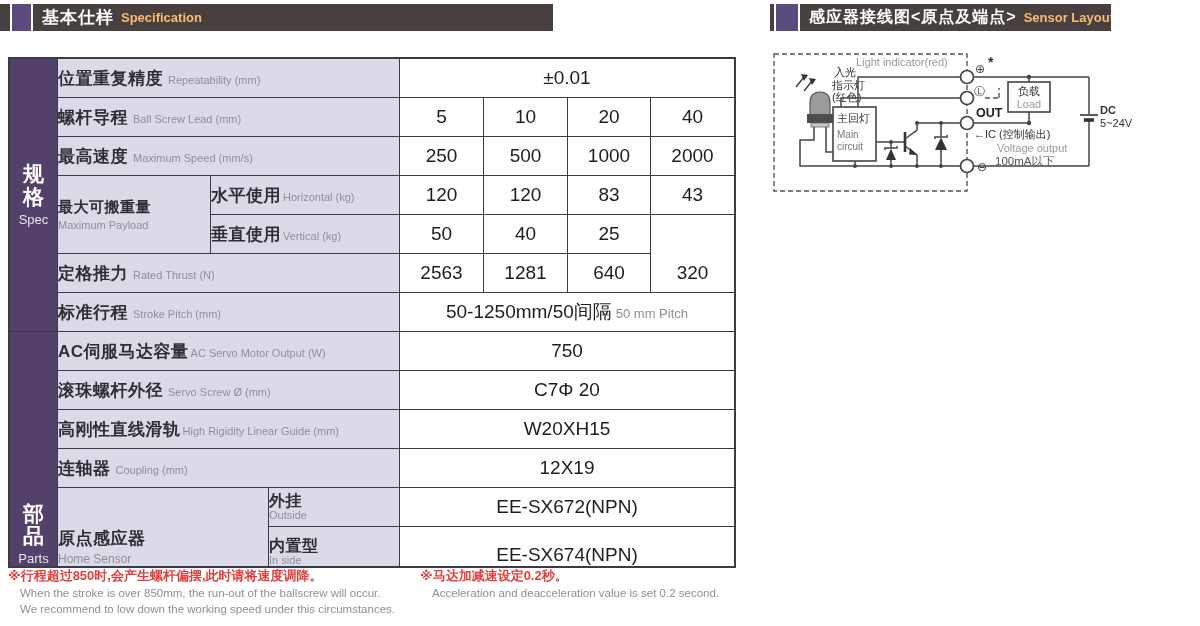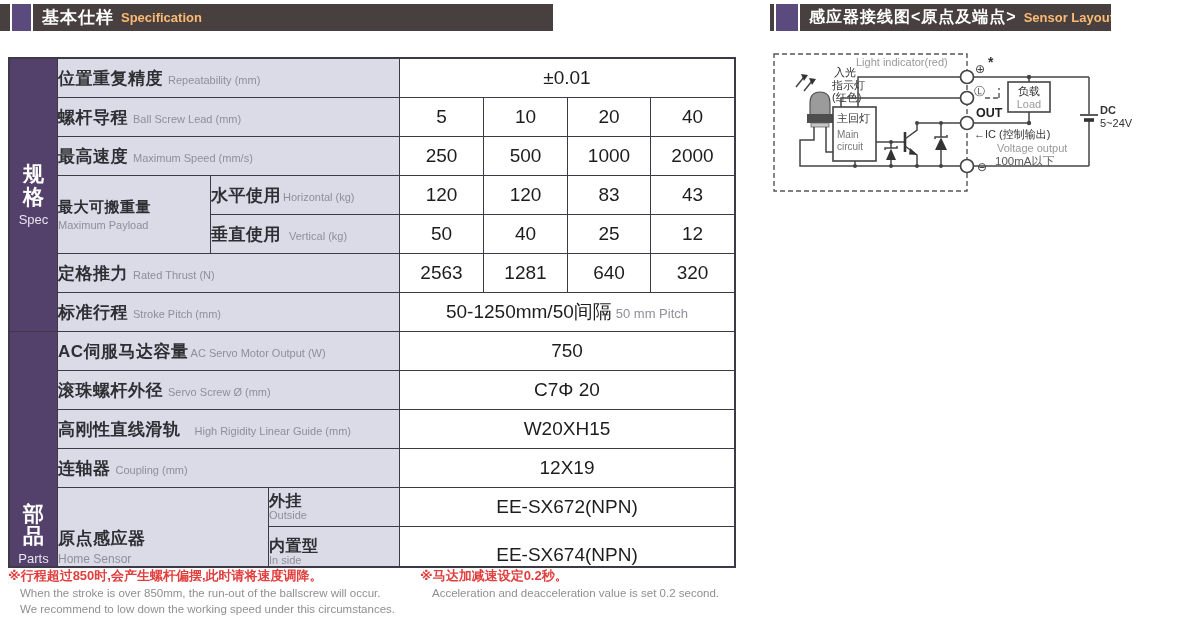--- a/index.html
+++ b/index.html
@@ -147,27 +147,26 @@
         </div>
     </div>
     <div class="cell val" style="grid-area:4/5/5/6">120</div>
     <div class="cell val" style="grid-area:4/6/5/7">120</div>
     <div class="cell val" style="grid-area:4/7/5/8">83</div>
     <div class="cell val er" style="grid-area:4/8/5/9">43</div>
 
     <div class="cell lab" style="grid-area:5/3/6/5">
       <div class="row-line">
           <span class="zh">垂直使用</span>
-          <span class="en" style="margin-left:8px">Vertical (kg)</span>
+          <span class="en" style="margin-left:2px">Vertical (kg)</span>
         </div>
     </div>
     <div class="cell val" style="grid-area:5/5/6/6">50</div>
     <div class="cell val" style="grid-area:5/6/6/7">40</div>
     <div class="cell val" style="grid-area:5/7/6/8">25</div>
-    <div class="cell val er" style="grid-area:5/8/6/9">12</div>
 
     <div class="cell lab" style="grid-area:6/2/7/5">
       <div class="row-line">
           <span class="zh">定格推力</span>
           <span class="en">Rated Thrust (N)</span>
         </div>
     </div>
     <div class="cell val" style="grid-area:6/5/7/6">2563</div>
     <div class="cell val" style="grid-area:6/6/7/7">1281</div>
     <div class="cell val" style="grid-area:6/7/7/8">640</div>
@@ -198,21 +197,21 @@
       <div class="row-line">
           <span class="zh">滚珠螺杆外径</span>
           <span class="en">Servo Screw Ø (mm)</span>
         </div>
     </div>
     <div class="cell val er" style="grid-area:9/5/10/9">C7Φ 20</div>
 
     <div class="cell lab" style="grid-area:10/2/11/5">
       <div class="row-line">
           <span class="zh">高刚性直线滑轨</span>
-          <span class="en" style="margin-left:14px">High Rigidity Linear Guide (mm)</span>
+          <span class="en" style="margin-left:2px">High Rigidity Linear Guide (mm)</span>
         </div>
     </div>
     <div class="cell val er" style="grid-area:10/5/11/9">W20XH15</div>
 
     <div class="cell lab" style="grid-area:11/2/12/5">
       <div class="row-line">
           <span class="zh">连轴器</span>
           <span class="en">Coupling (mm)</span>
         </div>
     </div>

